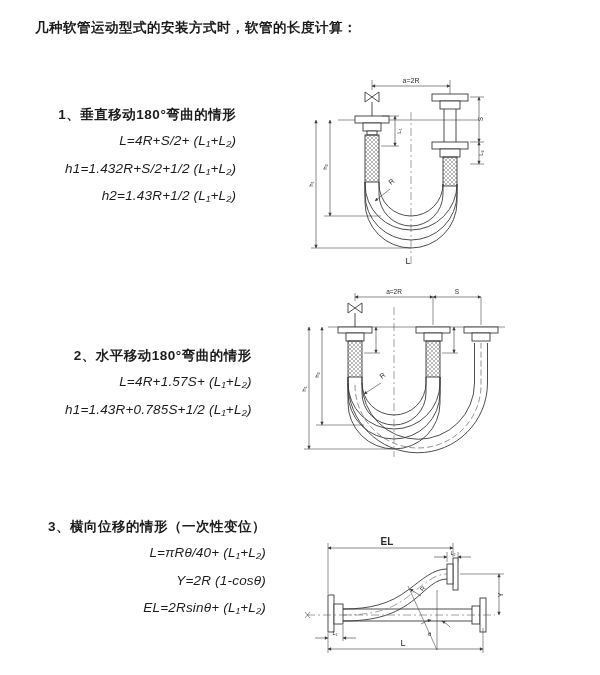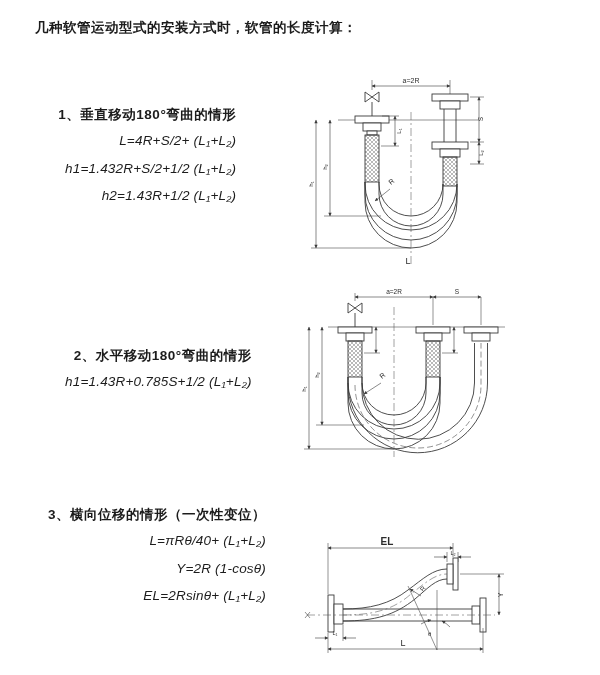--- a/index.html
+++ b/index.html
@@ -8,21 +8,21 @@
     font-family:"Liberation Sans","DejaVu Sans",sans-serif;color:#1c1c1c;
     overflow:hidden;
   }
   .doc-title{
     position:absolute;left:35px;top:19px;font-size:13.5px;font-weight:bold;
     letter-spacing:0.5px;white-space:nowrap;
   }
   .section{position:absolute;left:48px;text-align:right;}
   #section-1{top:106px;}
   #section-2{top:303px;margin-top:44px;}
-  #section-3{top:506px;}
+  #section-3{top:518px;}
   .sec-heading{font-size:13.5px;font-weight:bold;letter-spacing:0.5px;margin:0 0 3px 0;white-space:nowrap;}
   .formula{font-size:13.5px;line-height:27.5px;margin-left:17px;white-space:nowrap;letter-spacing:0.2px;font-style:italic;}
   .diagram{position:absolute;}
   #diagram-1{left:302px;top:72px;}
   #diagram-2{left:298px;top:285px;}
   #diagram-3{left:295px;top:528px;}
   svg{display:block;}
   svg text{font-family:"Liberation Sans","DejaVu Sans",sans-serif;fill:#2c2c2c;}
   .ln{stroke:#3a3a3a;stroke-width:0.9;fill:none;}
   .thin{stroke:#4a4a4a;stroke-width:0.6;fill:none;}
@@ -50,20 +50,21 @@
 
 <div class="section" id="section-1">
   <div class="sec-heading">1、垂直移动180°弯曲的情形</div>
   <div class="formula">L=4R+S/2+ (L₁+L₂)</div>
   <div class="formula">h1=1.432R+S/2+1/2 (L₁+L₂)</div>
   <div class="formula">h2=1.43R+1/2 (L₁+L₂)</div>
 </div>
 
 <div class="section" id="section-2">
   <div class="sec-heading">2、水平移动180°弯曲的情形</div>
+  <div class="formula">L=4R+1.57S+ (L₁+L₂)</div>
   <div class="formula">h1=1.43R+0.785S+1/2 (L₁+L₂)</div>
 </div>
 
 <div class="section" id="section-3">
   <div class="sec-heading">3、横向位移的情形（一次性变位）</div>
   <div class="formula">L=πRθ/40+ (L₁+L₂)</div>
   <div class="formula">Y=2R (1-cosθ)</div>
   <div class="formula">EL=2Rsinθ+ (L₁+L₂)</div>
 </div>
 

